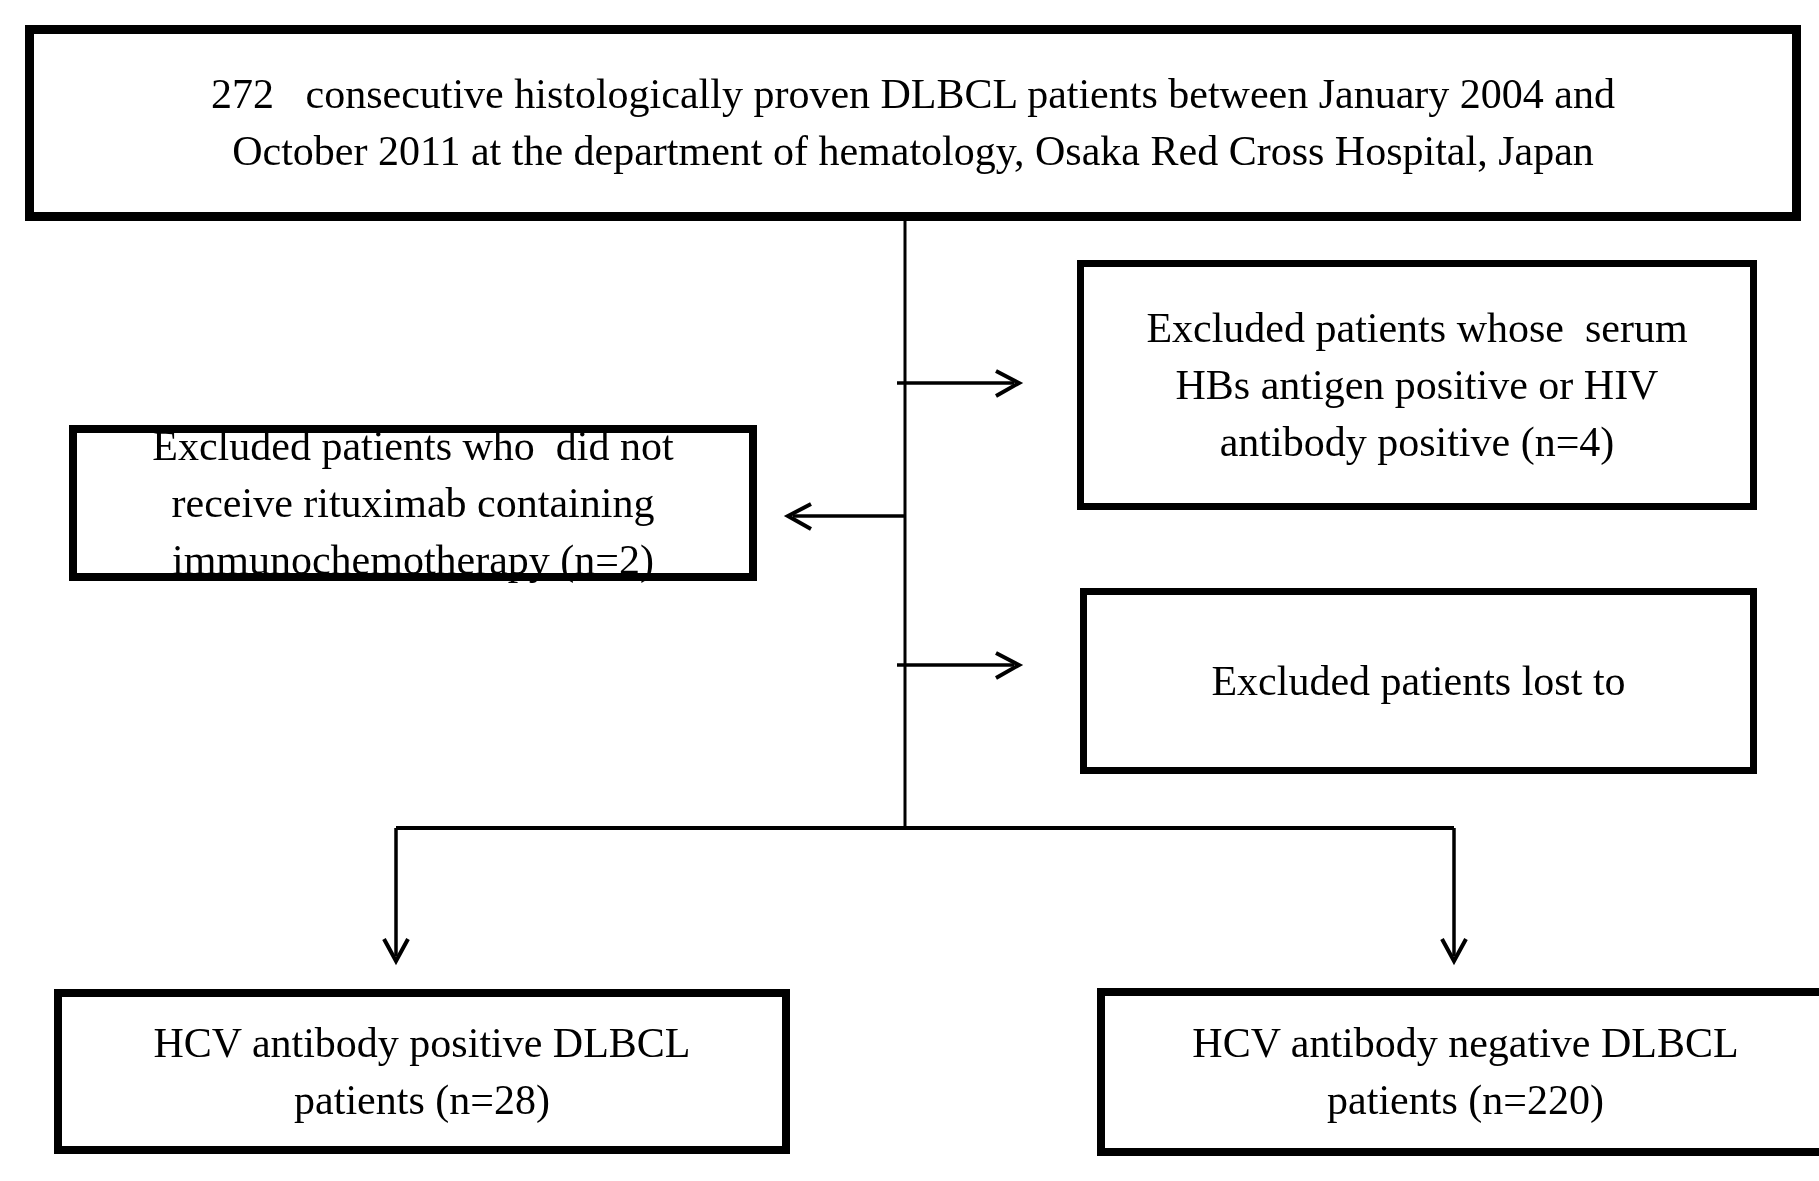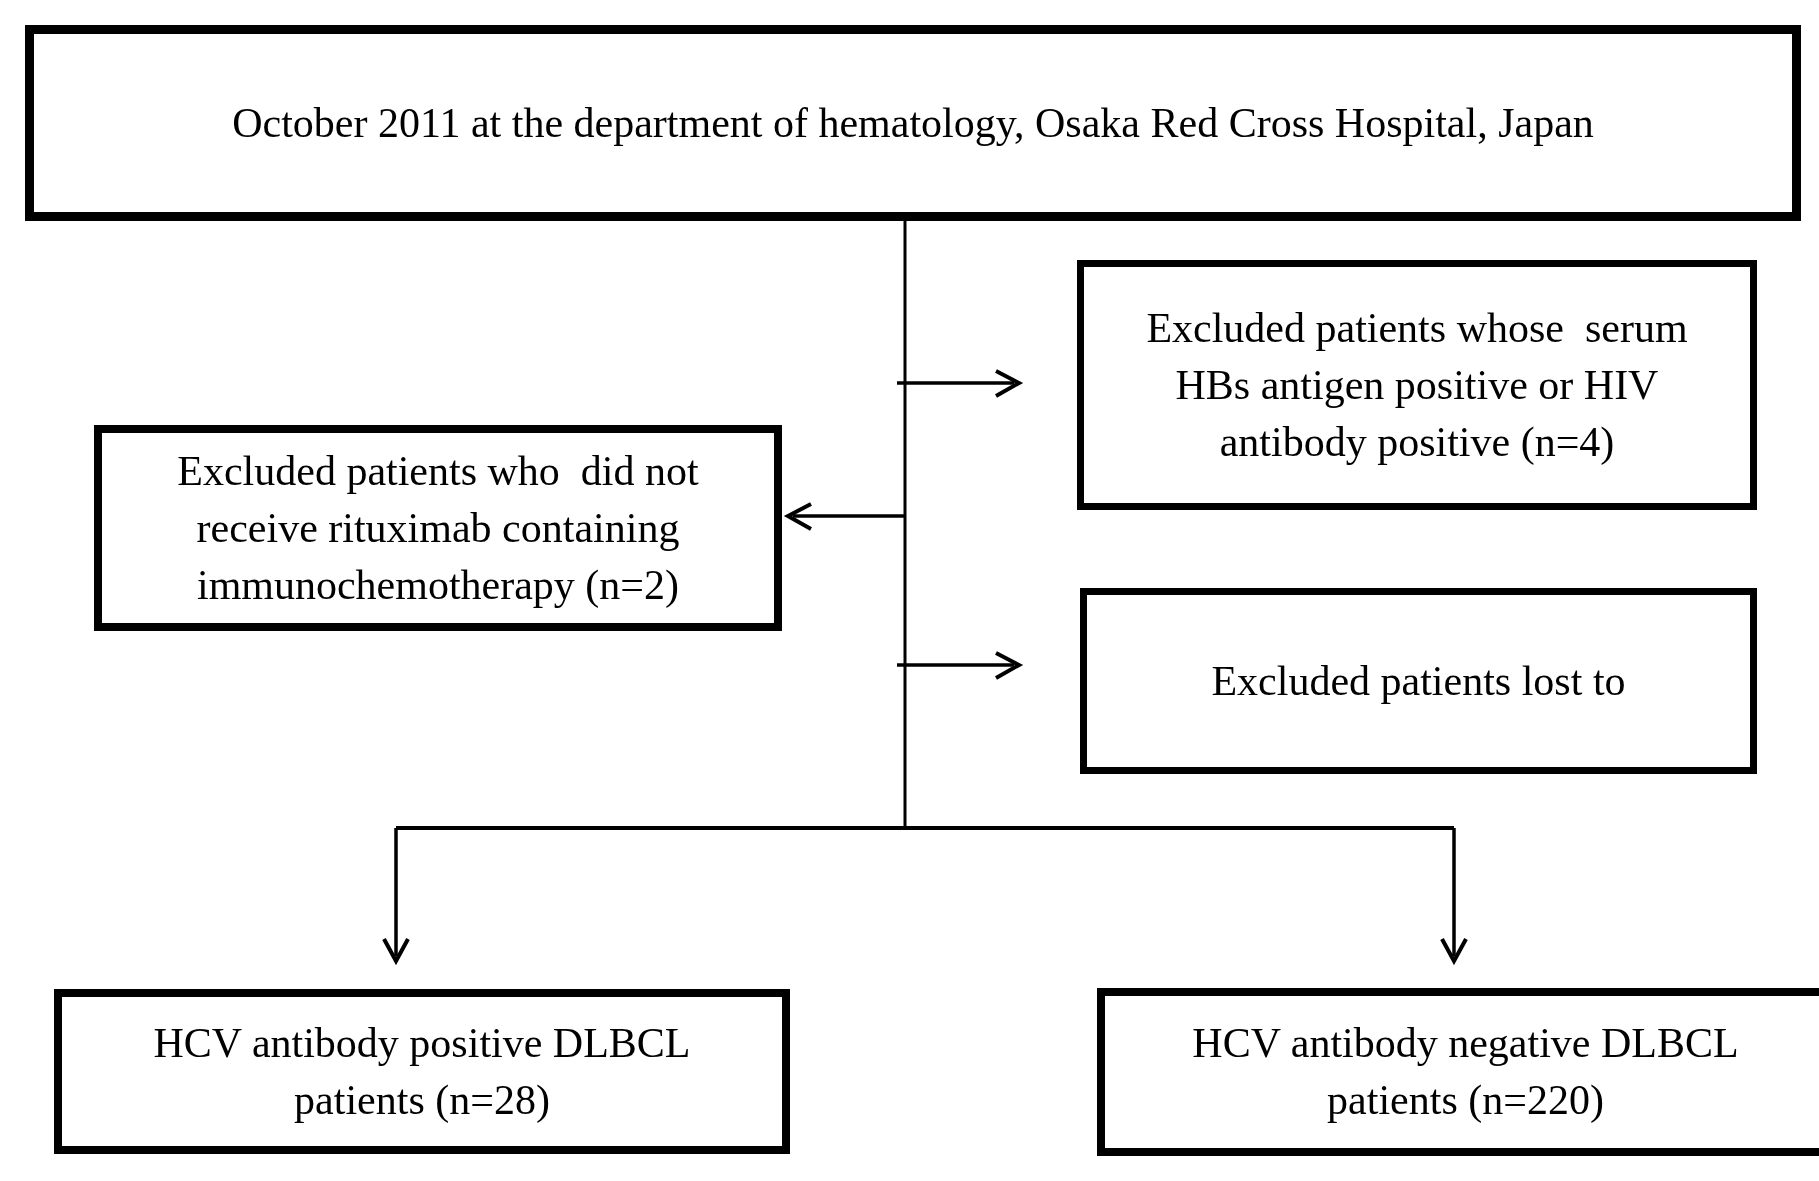--- a/index.html
+++ b/index.html
@@ -23,21 +23,21 @@
     border:7px solid var(--line-color);
     display:flex;flex-direction:column;
     align-items:center;justify-content:center;
     text-align:center;
     font-size:42px;line-height:57px;
     background:var(--bg-color);
   }
   .box .line{white-space:pre;}
   .box-top{left:25px;top:25px;width:1776px;height:196px;border-width:9px;}
   .box-hbs{left:1077px;top:260px;width:680px;height:250px;}
-  .box-ritux{left:94px;top:425px;width:688px;height:206px;border-width:8px;}
+  .box-ritux{left:69px;top:425px;width:688px;height:156px;border-width:8px;}
   .box-follow{left:1080px;top:588px;width:677px;height:186px;}
   .box-hcvpos{left:54px;top:989px;width:736px;height:165px;border-width:8px;}
   .box-hcvneg{left:1061px;top:988px;width:737px;height:168px;border-width:8px;margin-left:36px;}
 </style>
 </head>
 <body>
 
 <div class="stage">
 
   <svg class="connectors" viewBox="0 0 1819 1181" xmlns="http://www.w3.org/2000/svg">
@@ -54,20 +54,21 @@
     <polyline points="996,653 1019,665 996,678" fill="none" stroke="#000000" stroke-width="4"></polyline>
 
     <line x1="396" y1="828" x2="1454" y2="828" stroke="#000000" stroke-width="4"></line>
     <line x1="396" y1="828" x2="396" y2="956" stroke="#000000" stroke-width="3.5"></line>
     <polyline points="384,939 396,961 408,939" fill="none" stroke="#000000" stroke-width="4"></polyline>
     <line x1="1454" y1="828" x2="1454" y2="956" stroke="#000000" stroke-width="3.5"></line>
     <polyline points="1442,939 1454,961 1466,939" fill="none" stroke="#000000" stroke-width="4"></polyline>
   </svg>
 
   <div class="box box-top">
+    <div class="line">272   consecutive histologically proven DLBCL patients between January 2004 and</div>
     <div class="line">October 2011 at the department of hematology, Osaka Red Cross Hospital, Japan</div>
   </div>
 
   <div class="box box-hbs">
     <div class="line">Excluded patients whose  serum</div>
     <div class="line">HBs antigen positive or HIV</div>
     <div class="line">antibody positive (n=4)</div>
   </div>
 
   <div class="box box-ritux">

